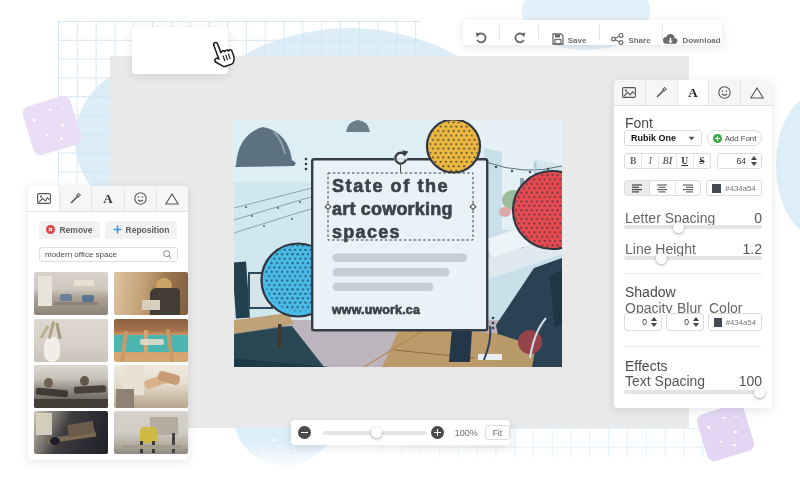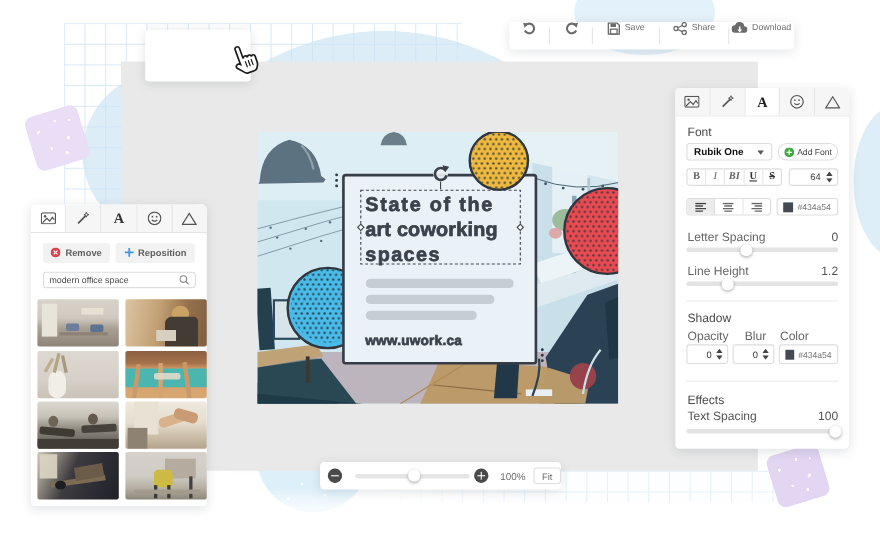--- a/index.html
+++ b/index.html
@@ -62,22 +62,22 @@
 
   
   #artboard { left:110px; top:56px; width:579px; height:372px; background:#e9e9e9; }
 
   
   .card { background:#fff; border-radius:4px; box-shadow:0 2px 10px rgba(40,50,60,.13); }
 
   
   #toolbar { left:463px; top:20px; width:259px; height:25px; display:flex; align-items:center; }
   #toolbar .sep { width:1px; height:15px; background:#e4e4e4; }
-  #toolbar .tbtn { display:flex; align-items:flex-start; justify-content:center; gap:4px;
-    color:#6e6e6e; font-size:8px; font-weight:normal; height:100%; }
+  #toolbar .tbtn { display:flex; align-items:flex-end; justify-content:center; gap:4px;
+    color:#6e6e6e; font-size:8px; font-weight:bold; height:100%; }
   
   #dropdown { left:132px; top:27px; width:96px; height:47px; border-radius:3px; padding:0; }
   #dropdown .row { height:23.5px; display:flex; align-items:center; gap:5px; padding:0 7px;
     font-size:8.3px; color:#5a5a5a; white-space:nowrap; }
   #dropdown .row.hi { background:#ececec; border-radius:3px 3px 0 0; }
 
   
   .tabs { display:flex; height:26px; border-bottom:1px solid #e2e2e2; background:#f6f6f6;
     border-radius:4px 4px 0 0; overflow:hidden; }
   .tab { flex:1; display:flex; align-items:center; justify-content:center;
@@ -92,22 +92,22 @@
   .gbtn { background:#f2f2f2; border-radius:3px; display:flex; align-items:center;
     justify-content:center; gap:4px; font-size:8.5px; color:#5f5f5f; font-weight:bold; }
 
   #search { left:11px; top:34.5px; width:139px; height:15px; border:1px solid #ddd;
     border-radius:3px; display:flex; align-items:center; padding:0 5px; font-size:8px;
     color:#4a4a4a; background:#fff; }
 
   .thumb { position:absolute; width:74px; height:43px; border-radius:2px; overflow:hidden; }
 
   
-  .rlabel { position:absolute; font-size:11px; color:#4a4a4a; }
-  .rbox { position:absolute; border:1px solid #ddd; border-radius:3px; background:#fff; }
+  .rlabel { position:absolute; font-size:14px; color:#4a4a4a; }
+  .rbox { position:absolute; border:1px solid #ddd; border-radius:3px; background:#fff;justify-content:center; }
   .track { position:absolute; height:4px; border-radius:2px; background:#e3e3e3; width:138px; left:10px; }
   .knob { position:absolute; width:11px; height:11px; border-radius:50%; background:#fff;
     box-shadow:0 1px 3px rgba(0,0,0,.35); top:-3.5px; }
   .divider { position:absolute; left:10px; width:138px; height:1px; background:#ececec; }
 
   
   #zoombar { left:291px; top:420px; width:219px; height:25px; display:flex; align-items:center; }
   .zcirc { width:13px; height:13px; border-radius:50%; background:#4a4a4a; position:relative; }
   .zcirc:before { content:""; position:absolute; left:3px; top:5.8px; width:7px; height:1.6px; background:#fff; }
   .zcirc.plus:after { content:""; position:absolute; left:5.7px; top:3px; width:1.6px; height:7px; background:#fff; }

